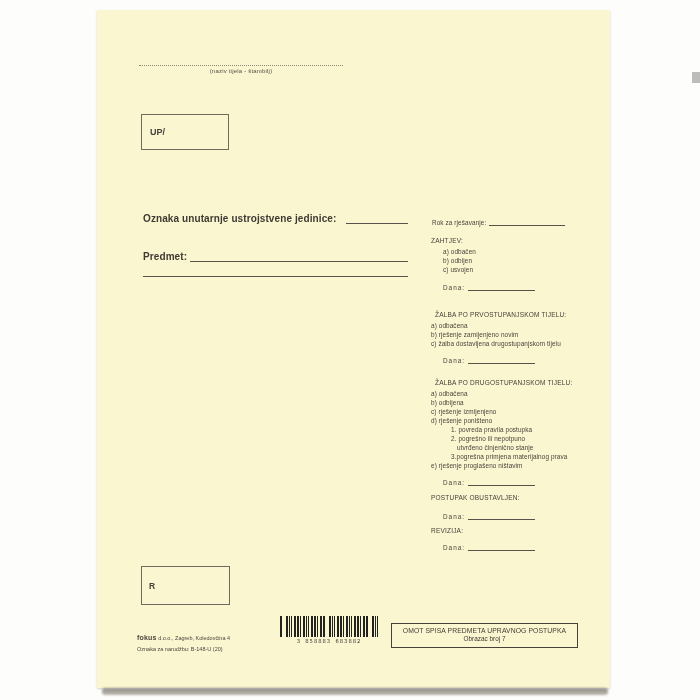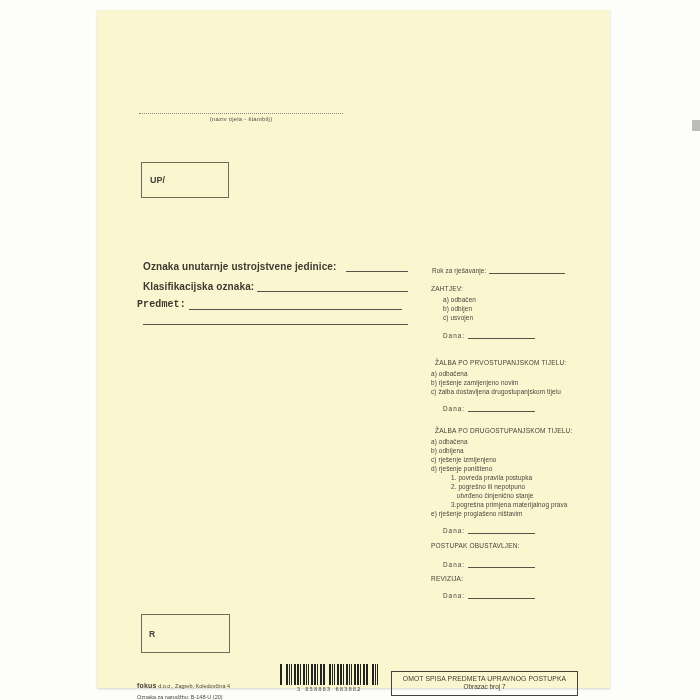--- a/index.html
+++ b/index.html
@@ -3,21 +3,21 @@
 <meta charset="utf-8">
 <style>
   html,body{margin:0;padding:0;}
   body{
     width:700px;height:700px;position:relative;
     background:#fdfdfc;
     font-family:"Liberation Sans", sans-serif;
     color:#46423a;
     -webkit-font-smoothing:antialiased;
   }
-  .abs{position:absolute;margin-top:48px;}
+  .abs{position:absolute;}
   .page{
     position:absolute;left:97px;top:10px;width:513px;height:678px;
     background:#faf6d0;
     box-shadow:0 1px 2px rgba(90,85,70,.25);
   }
   
   .stamp-block{left:42px;top:46px;width:204px;}
   .stamp-line{height:9px;border-bottom:1px dotted #8a857a;}
   .stamp-caption{text-align:center;font-size:6px;color:#56524a;margin-top:2px;letter-spacing:.2px;}
   
@@ -83,25 +83,21 @@
   </div>
 
   <div class="abs frame-box up-box">
     <span>UP/</span>
   </div>
 
   <div class="abs field-row" style="left:46px;top:203px;width:265px;">
     <span class="lbl">Oznaka unutarnje ustrojstvene jedinice:</span>
     <span class="ln gap"></span>
   </div>
-  <div class="abs field-row" style="left:46px;top:223px;width:265px;">
-    <span class="lbl">Klasifikacijska oznaka:</span>
-    <span class="ln"></span>
-  </div>
-  <div class="abs field-row" style="left:40px;top:241px;width:265px;font-family:Liberation Mono, monospace;">
+  <div class="abs field-row" style="left:46px;top:241px;width:265px;">
     <span class="lbl">Predmet:</span>
     <span class="ln"></span>
   </div>
   <div class="abs solo-line" style="left:46px;top:258px;width:265px;"></div>
 
   <div class="abs rok-row" style="left:335px;top:207px;width:133px;">
     <span class="rtxt">Rok za rješavanje:</span>
     <span class="ln"></span>
   </div>
 

